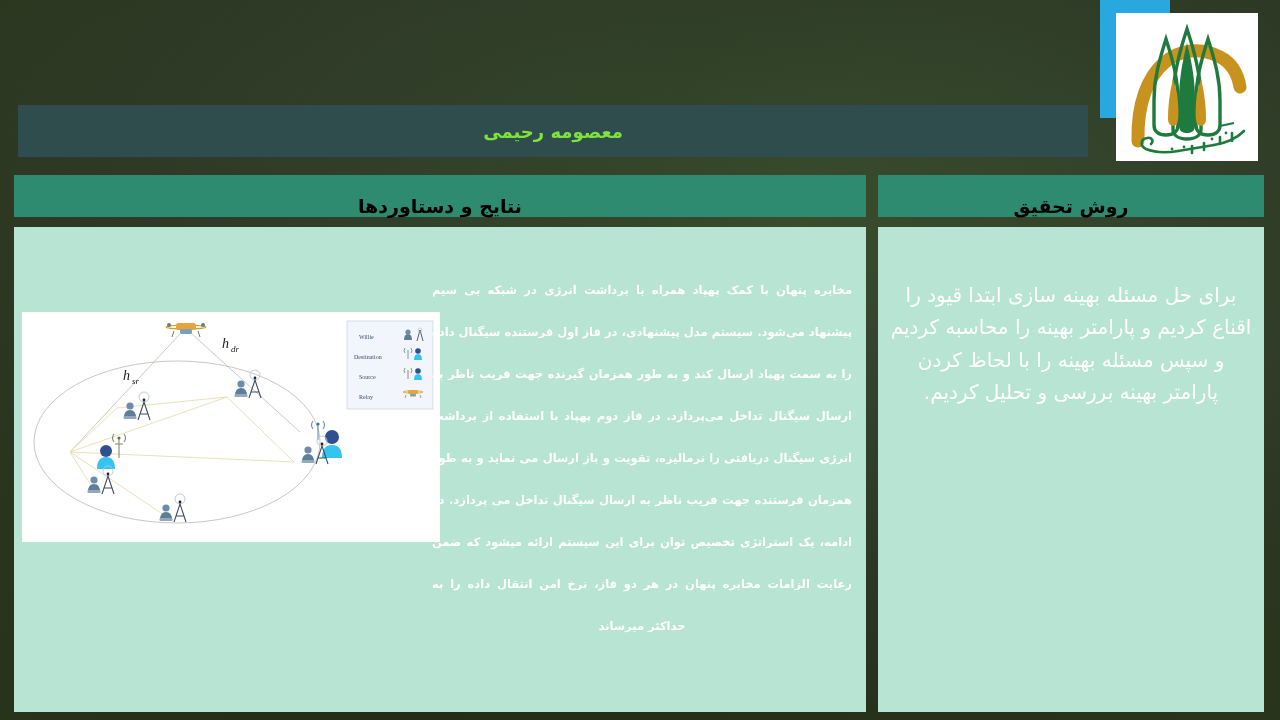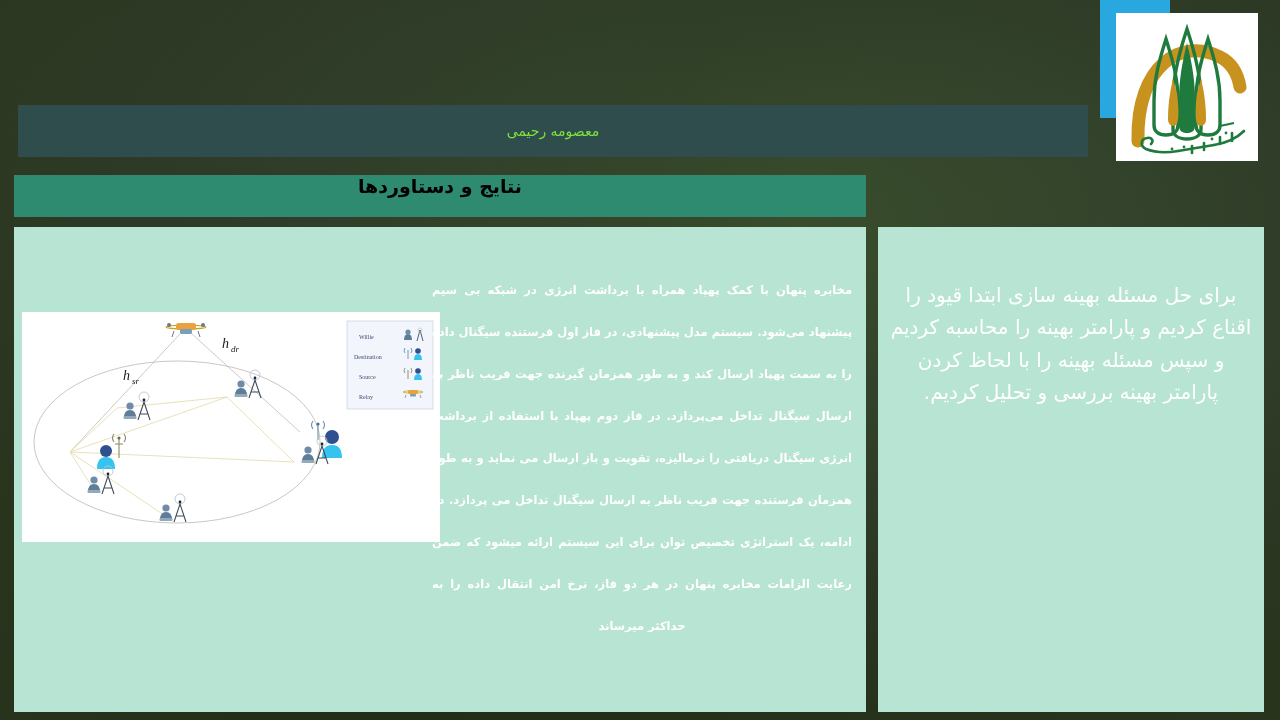--- a/index.html
+++ b/index.html
@@ -65,29 +65,29 @@
     position: absolute;
     left: 18px; top: 105px;
     width: 1070px; height: 52px;
     background: #2e4d4c;
     display: flex; align-items: center; justify-content: center;
     z-index: 1;
   }
   .author-text {
     direction: rtl;
     color: #7fe33d;
-    font-size: 14px;
-    font-weight: 400;
+    font-size: 18px;
+    font-weight: 700;
   }
 
   .section-header {
     position: absolute;
     height: 42px;
     background: #2e8b70;
-    display: flex; align-items: flex-start; justify-content: center;
+    display: flex; align-items: flex-end; justify-content: center;
     z-index: 1;
   }
   .section-header .hdr-text {
     direction: rtl;
     color: #000000;
     font-size: 19px;
     font-weight: 700;
   }
   #hdr-results { left: 14px; top: 175px; width: 852px; }
   #hdr-method  { left: 878px; top: 175px; width: 386px; }
@@ -182,20 +182,23 @@
   </div>
 
 
   <div class="author-bar">
     <div class="author-text">معصومه رحیمی</div>
   </div>
 
   <div class="section-header" id="hdr-results">
     <div class="hdr-text">نتایج و دستاوردها</div>
   </div>
+  <div class="section-header" id="hdr-method">
+    <div class="hdr-text">روش تحقیق</div>
+  </div>
 
   <div class="panel" id="panel-results">
 
     <div class="fig-wrap">
       <svg class="fig-svg" viewBox="0 0 418 230">
         <rect x="0" y="0" width="418" height="230" fill="#ffffff"></rect>
 
         <ellipse cx="155" cy="130" rx="143" ry="81" fill="none" stroke="#bfb8b2" stroke-width="0.8"></ellipse>
 
         <g stroke="#b9b3ac" stroke-width="0.7" fill="none">

